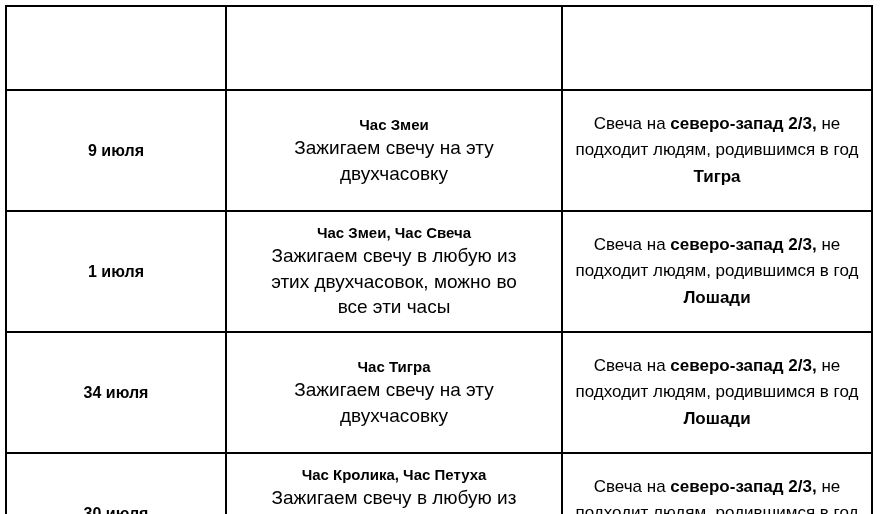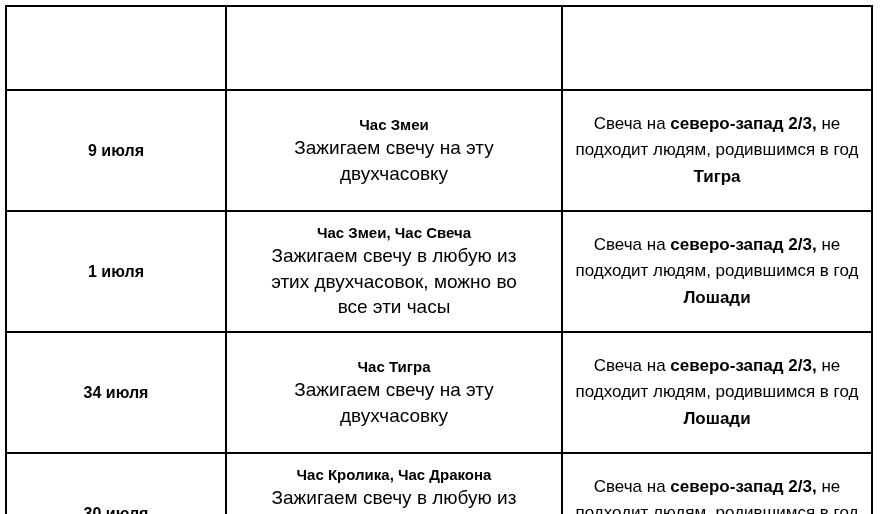--- a/index.html
+++ b/index.html
@@ -111,21 +111,21 @@
           <div class="time-desc">Зажигаем свечу на эту двухчасовку</div>
         </td>
         <td>
           <div class="sector-text"><span>Свеча на </span><b>северо-запад 2/3,</b><span> не подходит людям, родившимся в год </span><b>Лошади</b></div>
         </td>
       </tr>
 
       <tr>
         <td class="date-cell">30 июля</td>
         <td>
-          <div class="time-title">Час Кролика, Час Дракона</div>
+          <div class="time-title">Час Кролика, Час Петуха</div>
           <div class="time-desc">Зажигаем свечу в любую из этих двухчасовок, можно во все эти часы</div>
         </td>
         <td>
           <div class="sector-text"><span>Свеча на </span><b>северо-запад 2/3,</b><span> не подходит людям, родившимся в год </span><b>Дракона</b></div>
         </td>
       </tr>
 
     </tbody>
   </table>
 </div>

